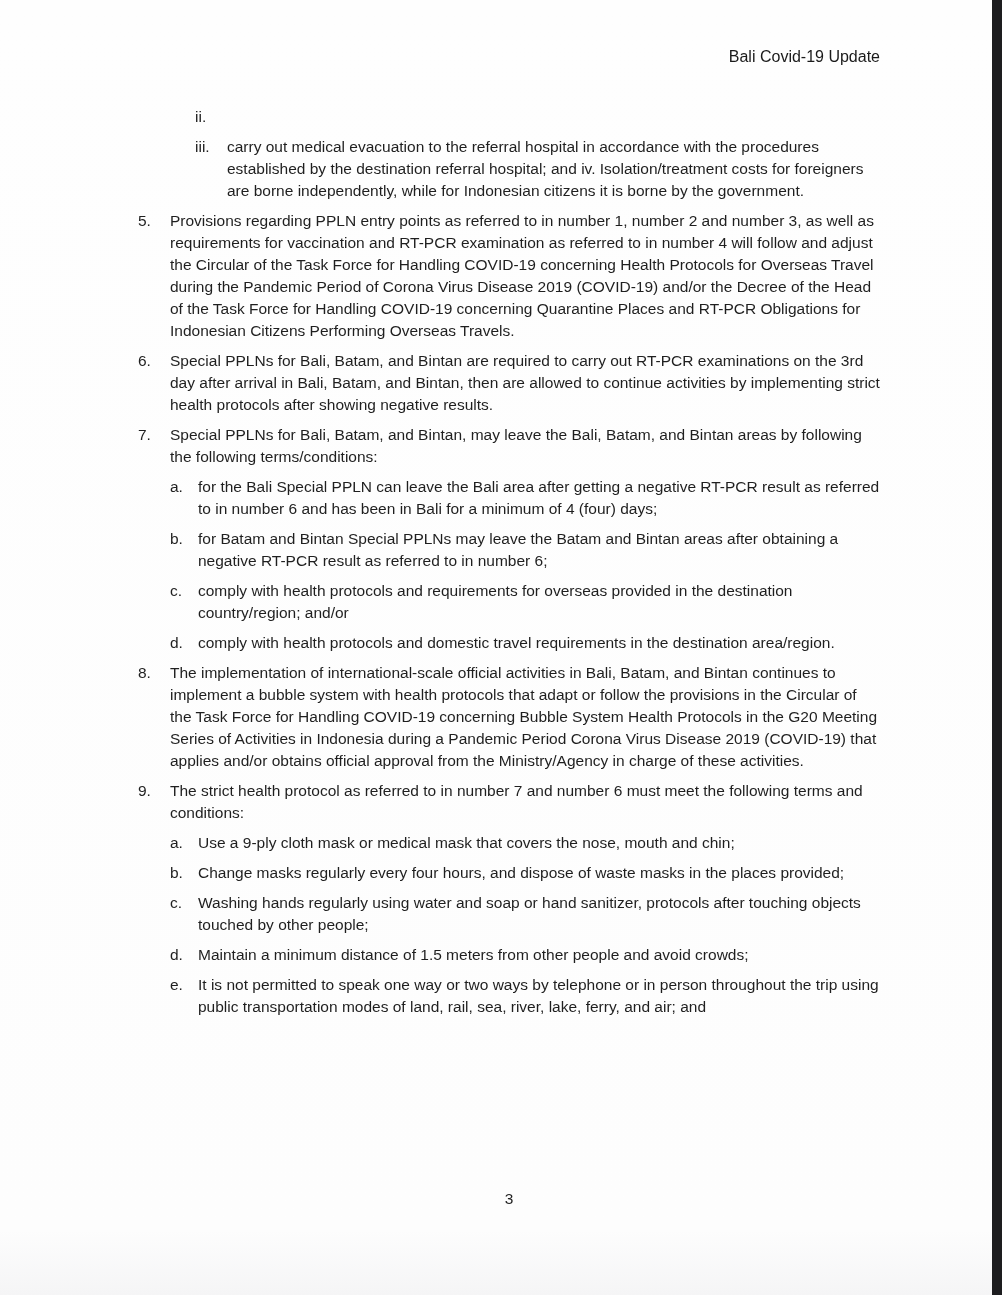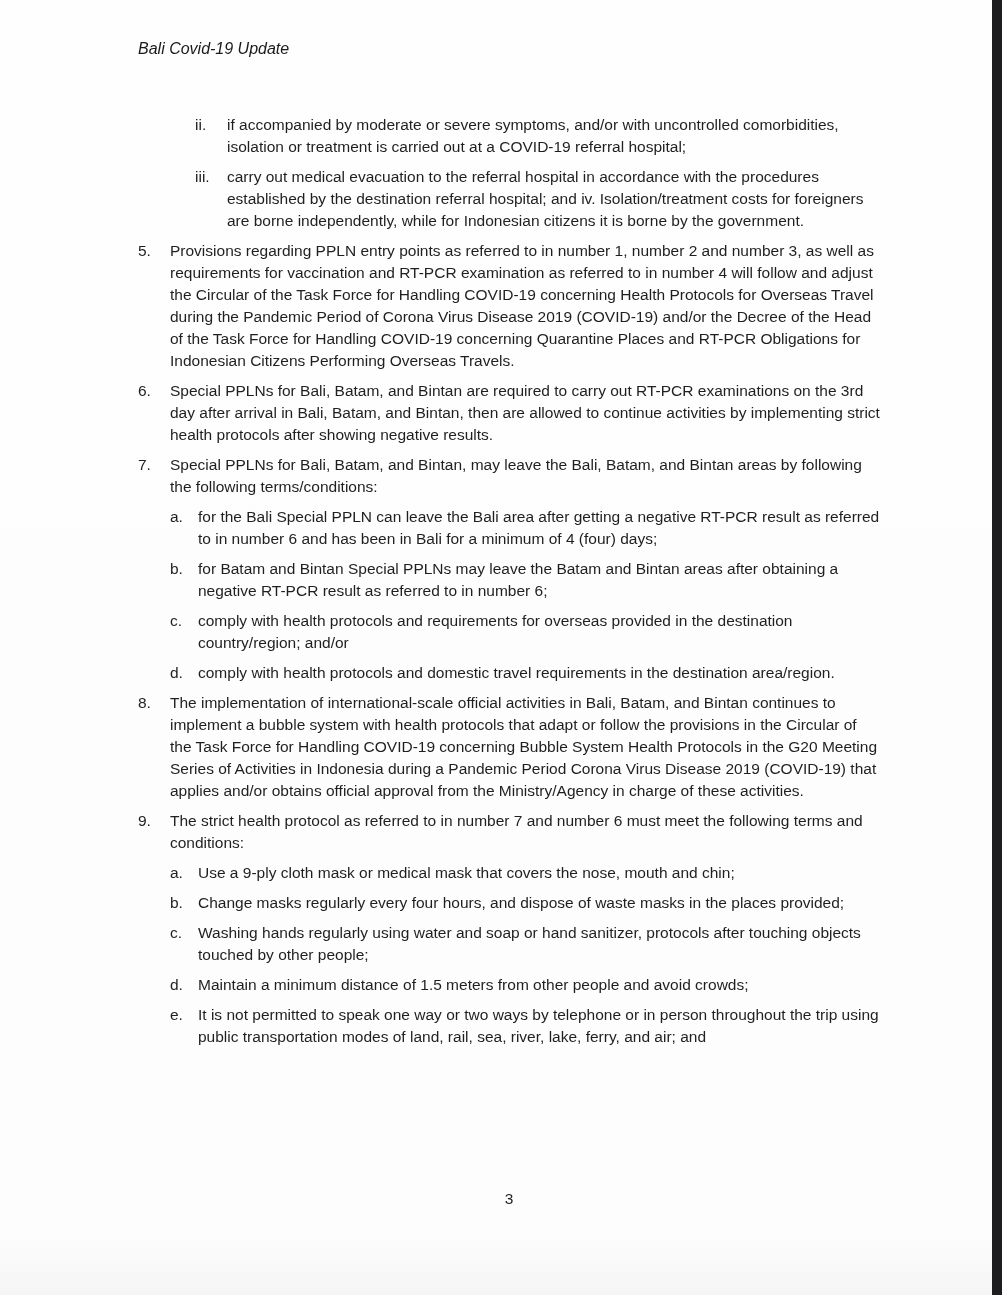--- a/index.html
+++ b/index.html
@@ -24,31 +24,31 @@
   .scan-bar {
     position: absolute;
     top: 0;
     right: 0;
     width: 10px;
     height: 100%;
     background: #1d1d1f;
   }
   .header {
     position: absolute;
-    top: 38px;
+    top: 46px;
     left: 138px;
     right: 122px;
+    text-align: right;
     font-size: 16px;
     line-height: 22px;
     color: #1a1a1a;
-    font-style: italic;
   }
   .content {
     position: absolute;
-    top: 114px;
+    top: 106px;
     left: 138px;
     right: 122px;
     font-size: 15.5px;
     line-height: 22px;
   }
   .doc-item {
     display: flex;
     align-items: flex-start;
     margin-bottom: 8px;
   }
@@ -76,21 +76,20 @@
 <body>
 
 <div class="page">
 
   <div class="header">Bali Covid-19 Update</div>
 
   <div class="content">
 
     <div class="doc-item roman">
       <span class="marker">ii.</span>
-      <div class="item-text">if accompanied by moderate or severe symptoms, and/or with uncontrolled comorbidities, isolation or treatment is carried out at a COVID-19 referral hospital;</div>
     </div>
 
     <div class="doc-item roman">
       <span class="marker">iii.</span>
       <div class="item-text">carry out medical evacuation to the referral hospital in accordance with the procedures established by the destination referral hospital; and iv. Isolation/treatment costs for foreigners are borne independently, while for Indonesian citizens it is borne by the government.</div>
     </div>
 
     <div class="doc-item number">
       <span class="marker">5.</span>
       <div class="item-text">Provisions regarding PPLN entry points as referred to in number 1, number 2 and number 3, as well as requirements for vaccination and RT-PCR examination as referred to in number 4 will follow and adjust the Circular of the Task Force for Handling COVID-19 concerning Health Protocols for Overseas Travel during the Pandemic Period of Corona Virus Disease 2019 (COVID-19) and/or the Decree of the Head of the Task Force for Handling COVID-19 concerning Quarantine Places and RT-PCR Obligations for Indonesian Citizens Performing Overseas Travels.</div>

